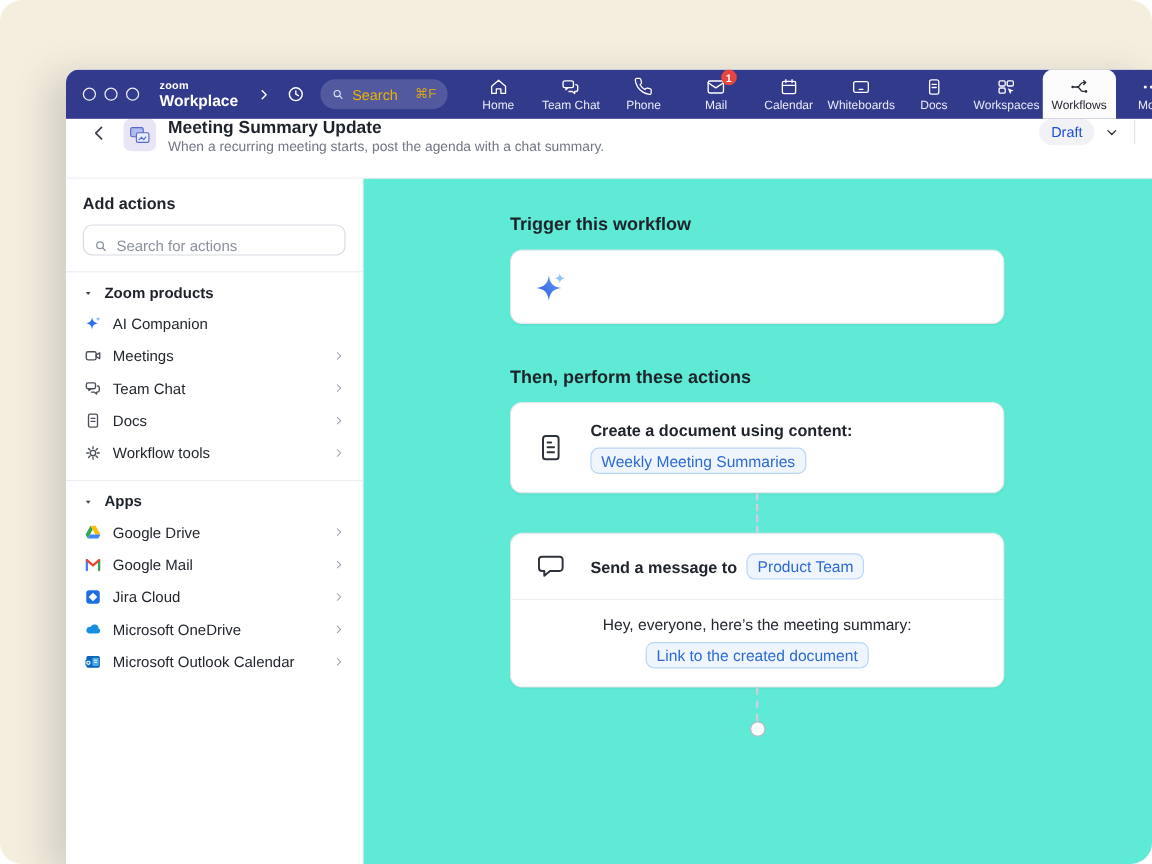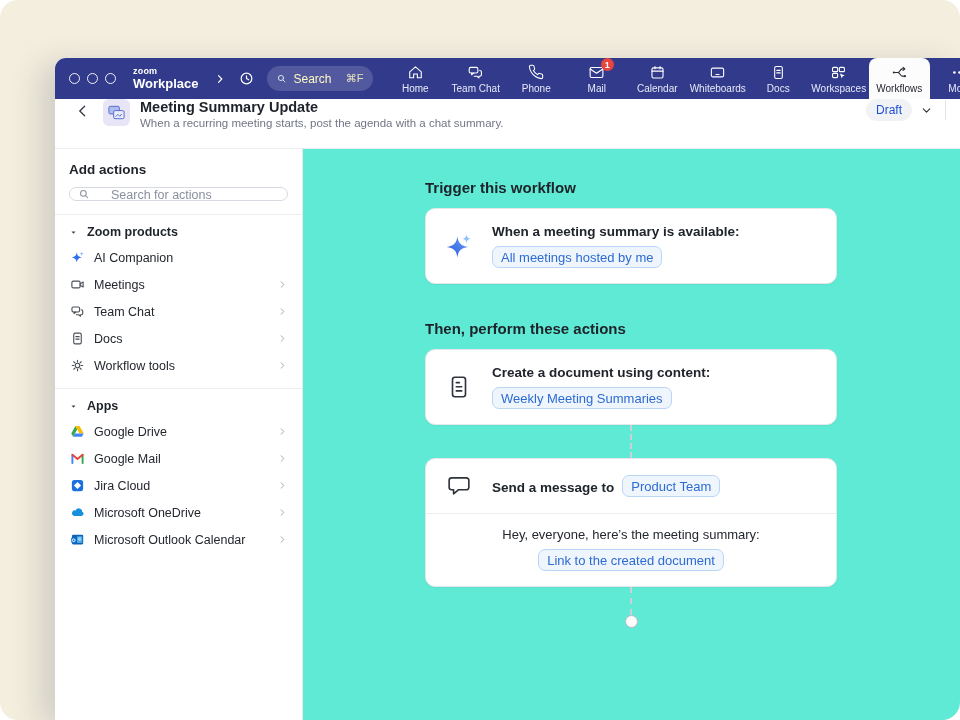--- a/index.html
+++ b/index.html
@@ -14,21 +14,21 @@
   
   .navbar { position:relative; flex:0 0 41px; background:#323a8c; display:flex; align-items:center; }
   .nav-left { display:flex; align-items:center; padding-left:14px; }
   .win-dot { width:11px; height:11px; border:1.6px solid rgba(255,255,255,.92); border-radius:50%; margin-right:7px; }
   .brand { display:flex; flex-direction:column; line-height:1; margin-left:10px; color:#fff; }
   .brand-top { font-size:9px; font-weight:bold; letter-spacing:.2px; }
   .brand-bottom { font-size:13px; font-weight:bold; margin-top:1px; }
   .nav-chev { margin-left:15px; display:flex; }
   .nav-clock { margin-left:12px; display:flex; }
   .nav-search { margin-left:12px; width:106px; height:25px; border-radius:13px; background:rgba(255,255,255,.16);
-                display:flex; align-items:center; gap:6px; padding:0 9px; color:#fef9c3; font-size:12px; }
+                display:flex; align-items:center; gap:6px; padding:0 9px; color:#eab308; font-size:12px; }
   .nav-search .sc { margin-left:auto; opacity:.85; font-size:11px; }
   .nav-tabs { position:absolute; left:330px; top:0; height:41px; display:flex; }
   .nav-item { width:60.5px; height:41px; display:flex; flex-direction:column; align-items:center; justify-content:center;
               gap:2px; color:#e7eaf7; cursor:default; }
   .nav-item .nav-label { font-size:10px; white-space:nowrap; }
   .nav-item.active { background:#fcfcfd; border-radius:8px 8px 0 0; color:#23272f; }
   .nav-ico { position:relative; width:18px; height:18px; display:flex; align-items:center; justify-content:center; }
   .badge { position:absolute; top:-5px; right:-8px; min-width:13px; height:13px; padding:0 3px; border-radius:7px;
            background:#e8453f; color:#fff; font-size:9px; font-weight:bold; display:flex; align-items:center; justify-content:center; }
 
@@ -41,22 +41,22 @@
   .h-sub { font-size:11.5px; color:#70768​4; color:#707684; margin-top:2px; }
   .h-right { margin-left:auto; display:flex; align-items:center; }
   .draft-pill { background:#f1f2f5; border-radius:12px; padding:4px 10px; font-size:12px; color:#1d4ed8; }
   .draft-chev { margin-left:8px; display:flex; }
   .h-divider { width:1px; height:20px; background:#e3e5e9; margin-left:12px; }
 
   
   .body { flex:1; display:flex; min-height:0; }
   .sidebar { width:248px; background:#fff; border-right:1px solid #e7e9ed; padding-top:13px; }
   .sb-title { padding:0 14px; font-size:13.5px; font-weight:bold; color:#1e222a; }
-  .sb-search { margin:10px 14px 13px; height:14px; border:1px solid #d7dae2; border-radius:8px;
-               display:flex; align-items:flex-start; gap:20px; padding:0 8px; background:#fff; }
+  .sb-search { margin:10px 14px 13px; height:26px; border:1px solid #d7dae2; border-radius:8px;
+               display:flex; align-items:flex-end; gap:6px; padding:0 8px; background:#fff; }
   .sb-search input { border:none; outline:none; flex:1; font-size:12.5px; color:#30343c; font-family:inherit; background:transparent; }
   .sb-search input::placeholder { color:#8a909d; }
   .sb-divider { height:1px; background:#eceef2; }
   .sb-section-h { display:flex; align-items:center; gap:9px; padding:10px 14px 5px; font-size:12.5px; font-weight:bold; color:#1e222a; }
   .sb-item { display:flex; align-items:center; gap:9px; padding:5.5px 14px; font-size:12.5px; color:#23272e; cursor:default; }
   .sb-item .sb-ic { width:16px; height:16px; display:flex; align-items:center; justify-content:center; }
   .sb-item .sb-chev { margin-left:auto; display:flex; }
   .sb-gap { height:9px; }
 
   
@@ -430,24 +430,20 @@
                   <defs>
                       <linearGradient id="sg" x1="0" y1="1" x2="1" y2="0">
                         <stop offset="0" stop-color="#2458dd"></stop>
                         <stop offset="1" stop-color="#6d9ef5"></stop>
                       </linearGradient>
                     </defs>
                   <path fill="url(#sg)" d="M12.5 5 C13.4 11.6 15.8 14 22.4 14.9 C15.8 15.8 13.4 18.2 12.5 24.8 C11.6 18.2 9.2 15.8 2.6 14.9 C9.2 14 11.6 11.6 12.5 5 Z"></path>
                   <path fill="#8fc1fa" d="M21 3.2 C21.4 5.9 22.4 6.9 25.1 7.3 C22.4 7.7 21.4 8.7 21 11.4 C20.6 8.7 19.6 7.7 16.9 7.3 C19.6 6.9 20.6 5.9 21 3.2 Z"></path>
                 </svg>
               </span>
-              <div>
-                <div class="card-title">When a meeting summary is available:</div>
-                <div class="chip-line"><span class="chip">All meetings hosted by me</span></div>
-              </div>
             </div>
           </div>
 
           <div class="flow-h h2">Then, perform these actions</div>
 
           <div class="card t1">
             <div class="card-row">
               <span class="card-ic">
                 <svg width="26" height="26" viewBox="0 0 24 24" fill="none" stroke="#2e323b" stroke-width="1.5" stroke-linecap="round" stroke-linejoin="round">
                     <rect x="6" y="3" width="12" height="18" rx="2.2"></rect>

